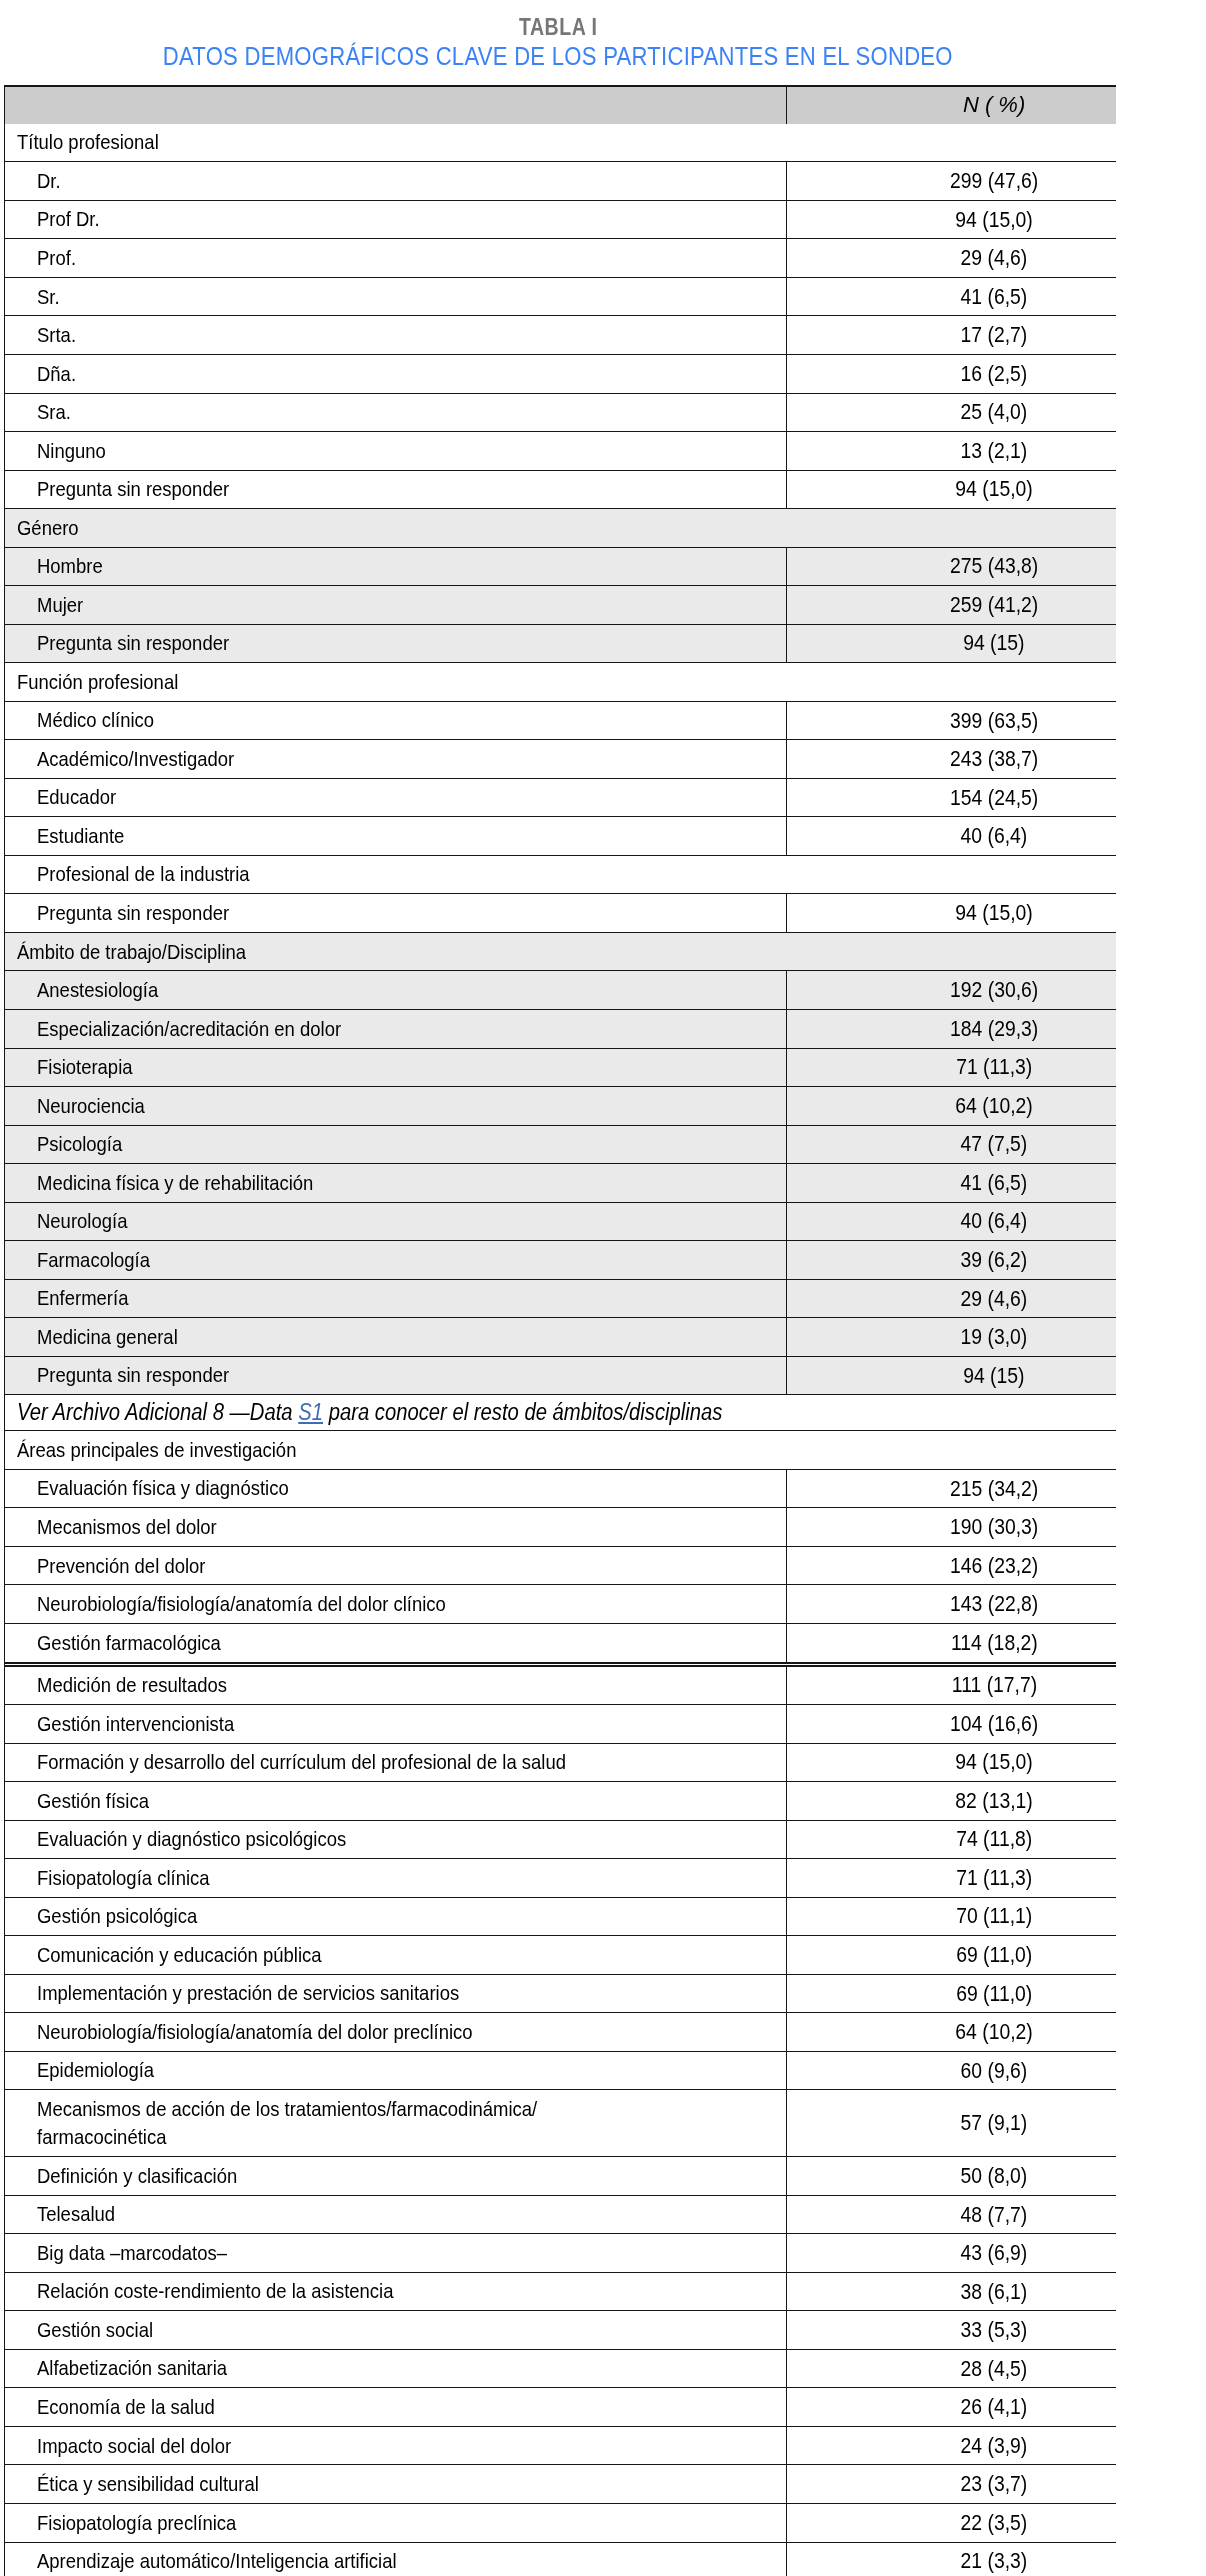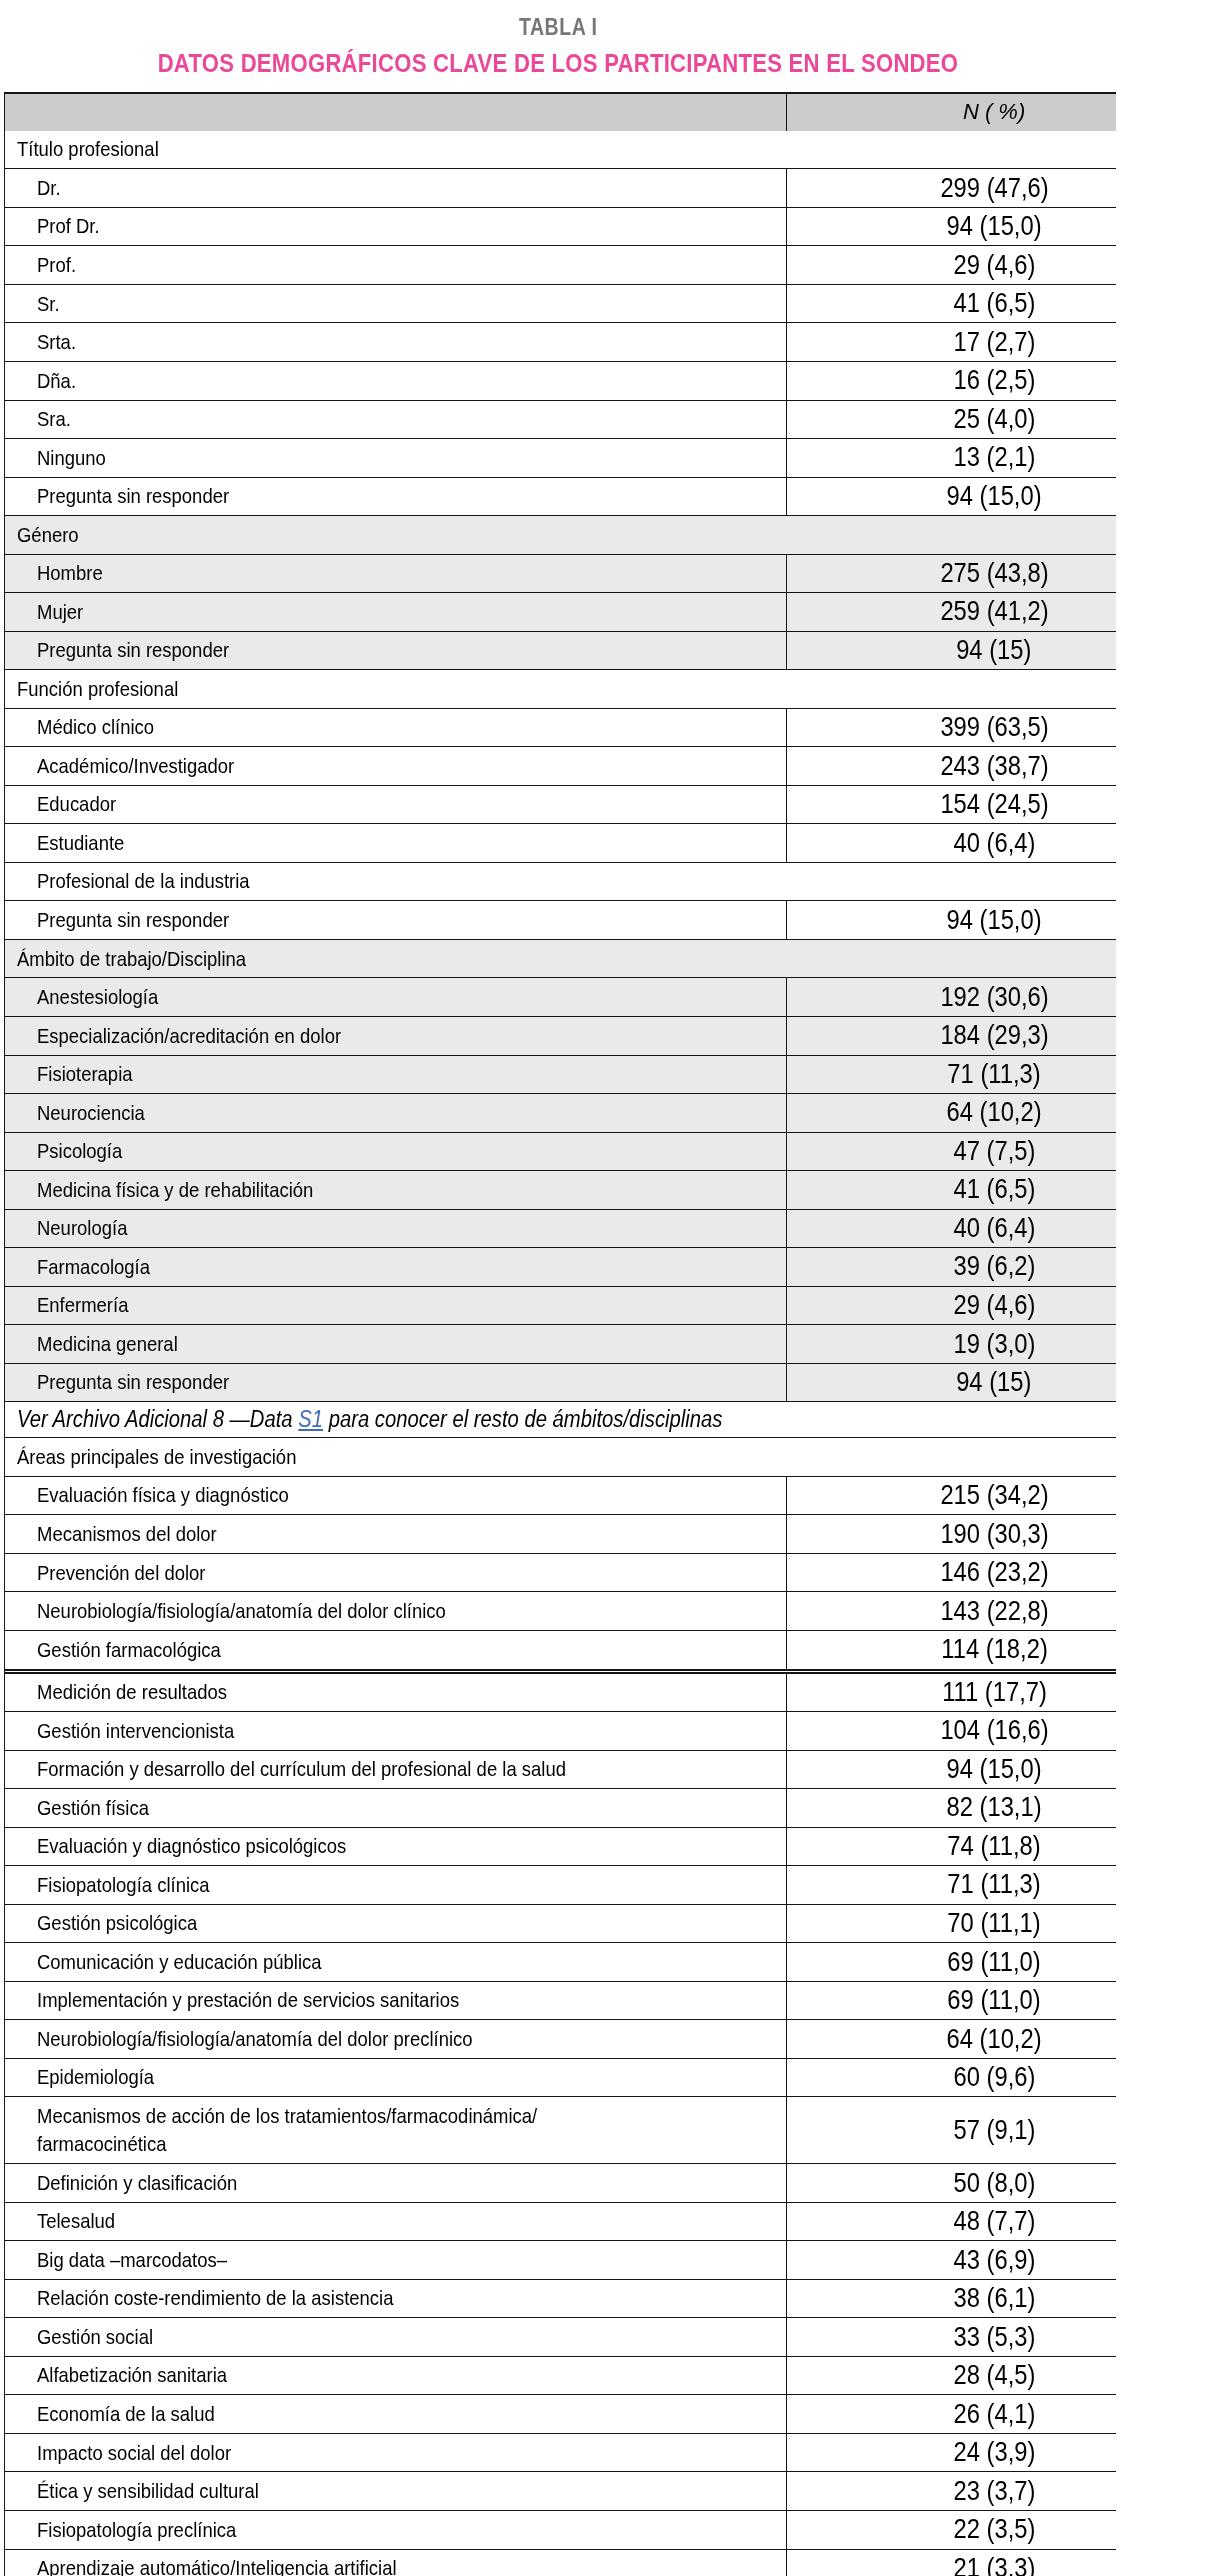--- a/index.html
+++ b/index.html
@@ -8,34 +8,34 @@
     --shaded-bg:#eaeaea;
     --row-bg:#ffffff;
     --title-color:#767676;
     --link-color:#3f6cb4;
   }
   html,body{margin:0;padding:0;background:#ffffff;}
   body{font-family:"Liberation Sans", sans-serif; color:#000;}
   .page{position:relative;width:1116px;height:2576px;background:#ffffff;overflow:hidden;}
   .titleblock{width:100%;text-align:center;padding-top:14px;}
   .t1{font-size:23px;font-weight:bold;color:var(--title-color);display:inline-block;transform:scaleX(.85);transform-origin:50% 50%;letter-spacing:0.6px;}
-  .t2{margin-top:7px;font-size:26px;font-weight:bold;color:#ec4899;}
+  .t2{font-size:26px;font-weight:normal;color:#3b82f6;}
   .t2 .txt{display:inline-block;transform:scaleX(.85);transform-origin:50% 50%;letter-spacing:0.3px;}
   .tbl{margin:12.8px 0 0 4.1px;width:1198px;box-sizing:border-box;
        border-left:1.7px solid var(--border);border-right:1.7px solid var(--border);
        border-top:2.3px solid var(--border);border-bottom:2.3px solid var(--border);}
   .row{display:flex;align-items:stretch;min-height:36px;box-sizing:border-box;
        border-top:1.5px solid var(--border);background:var(--row-bg);}
   .row:first-child{border-top:none;}
   .row.shaded{background:var(--shaded-bg);}
   .row.colhead{background:var(--header-bg);min-height:37px;}
   .row.pagebreak{border-top:5.2px double var(--border);}
   .c1{flex:1 1 auto;display:flex;align-items:center;padding-left:32px;font-size:21px;min-width:0;}
   .c1 .txt{display:inline-block;transform:scaleX(.88);transform-origin:0 50%;white-space:pre-line;padding:4.6px 0;line-height:1.35;}
-  .c2{flex:0 0 414px;border-left:1.5px solid var(--border);display:flex;align-items:center;justify-content:center;font-size:27px;}
+  .c2{flex:0 0 414px;border-left:1.5px solid var(--border);display:flex;align-items:center;justify-content:center;font-size:22px;}
   .c2 .txt{display:inline-block;transform:scaleX(.88);transform-origin:50% 50%;}
   .sec .c1{padding-left:11.6px;}
   .colhead .c2{font-style:italic;font-size:22px;}
   .colhead .c2 .txt{transform:none;}
   .noterow .c1{padding-left:11.6px;font-style:italic;font-size:23px;}
   .noterow .c1 .ntxt{display:inline-block;transform:scaleX(.88);transform-origin:0 50%;}
   .s1link{color:var(--link-color);text-decoration:underline;cursor:pointer;}
 </style>
 </head>
 <body>

